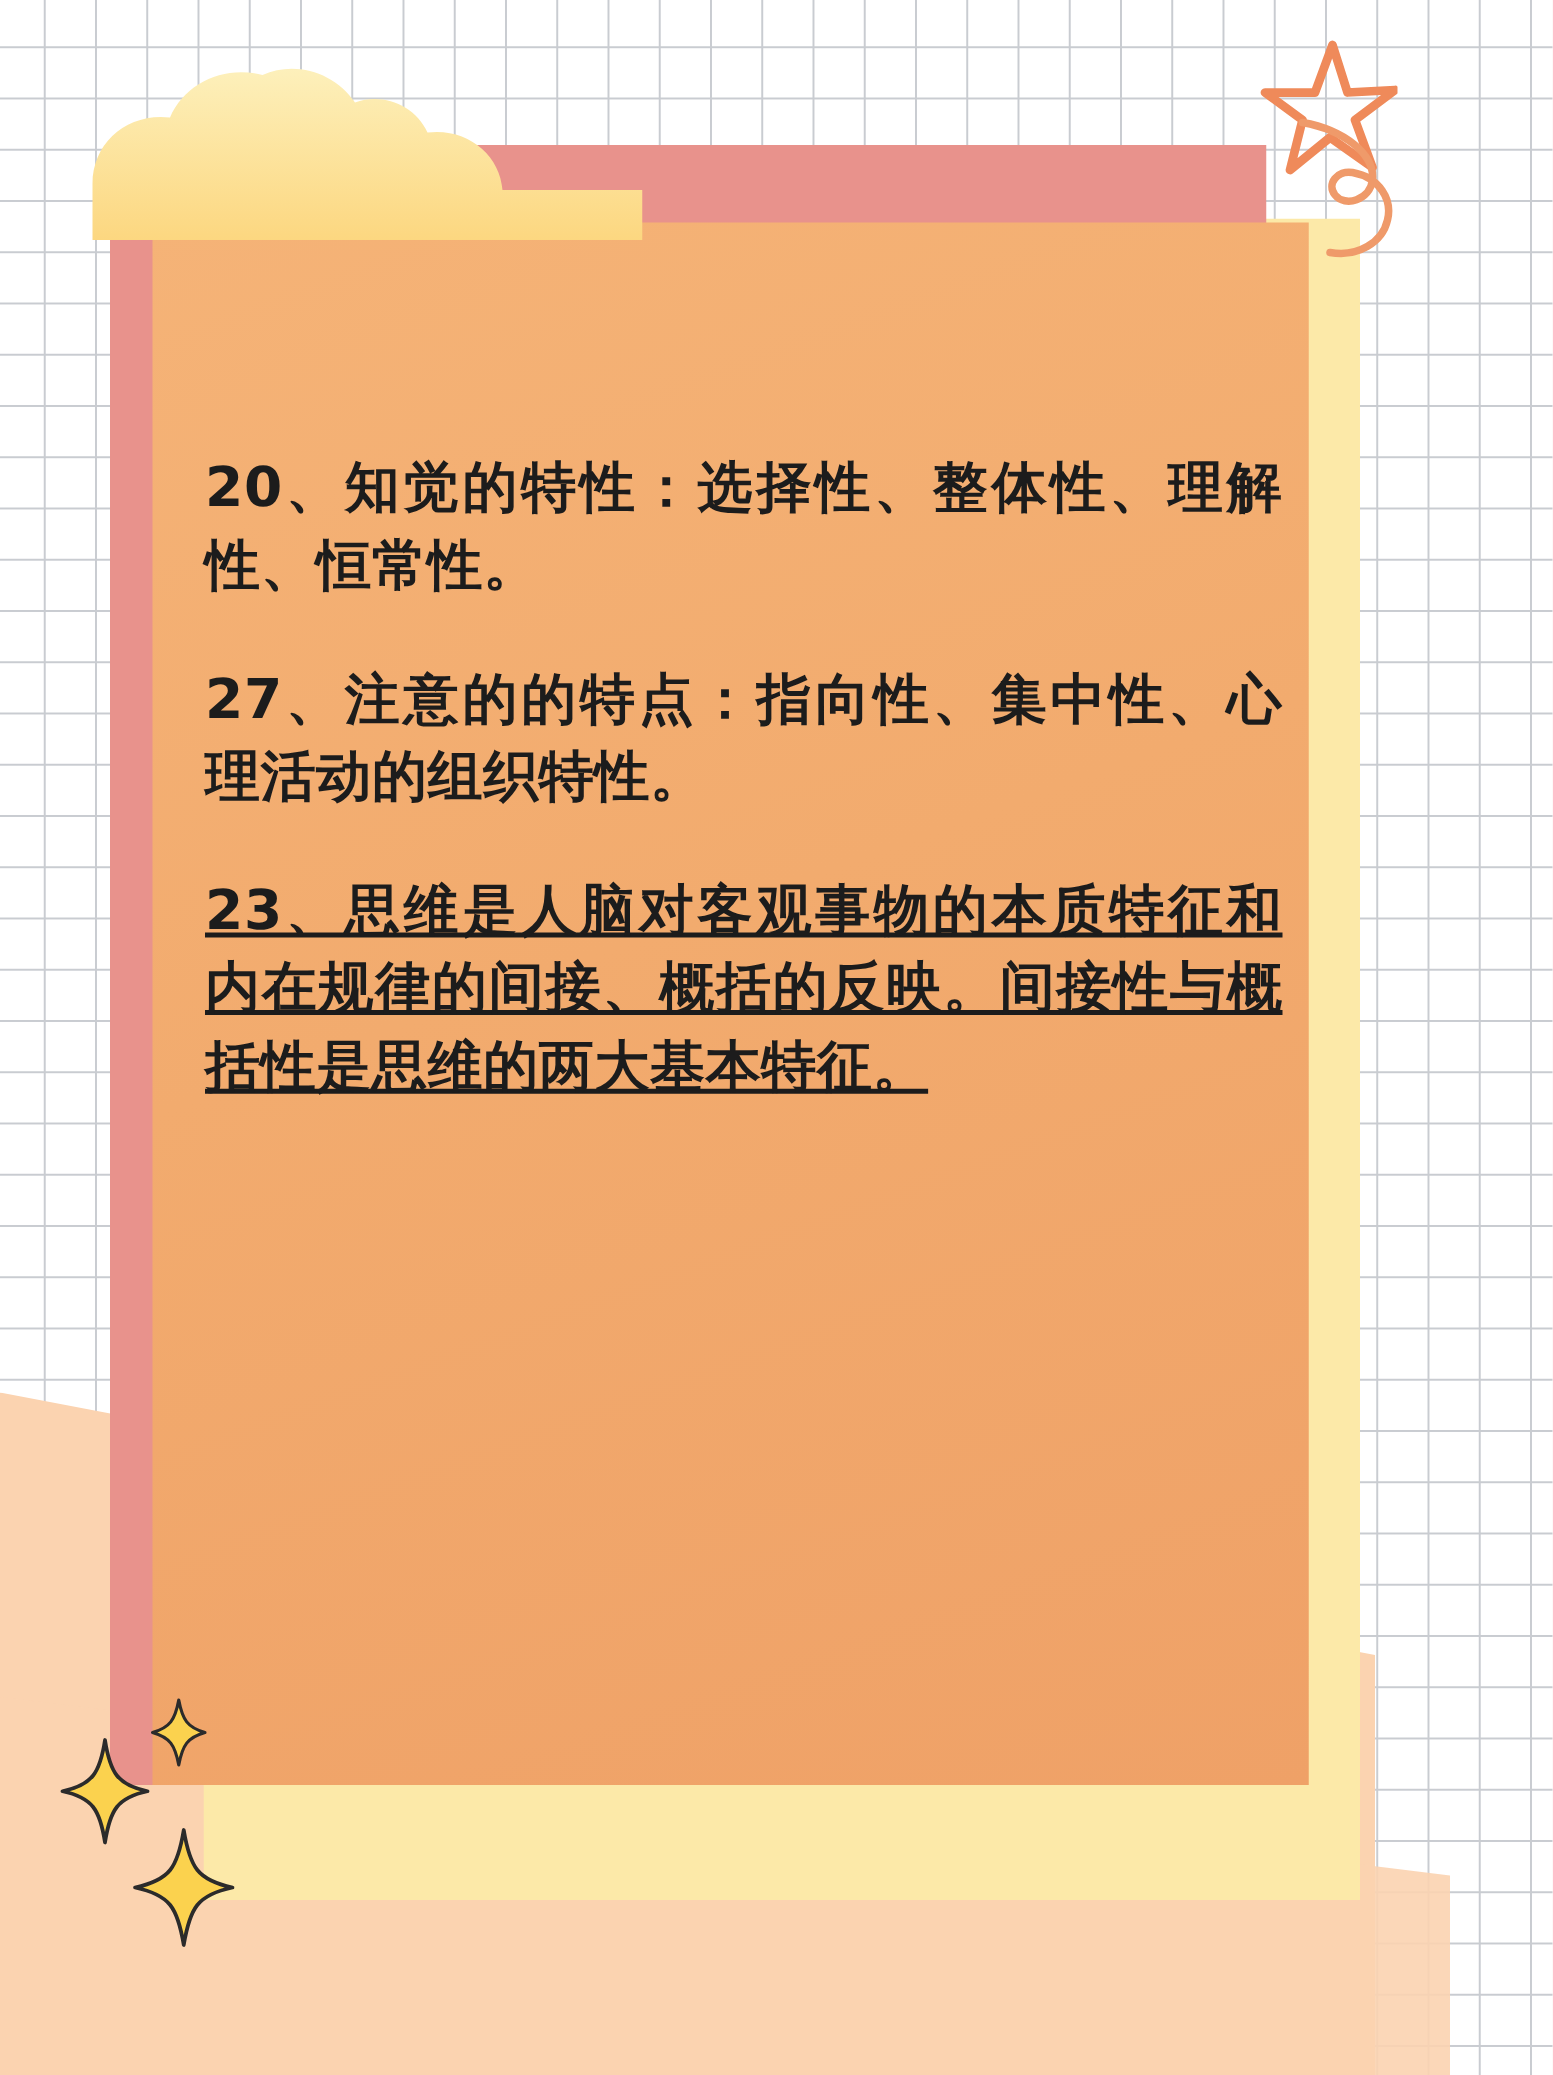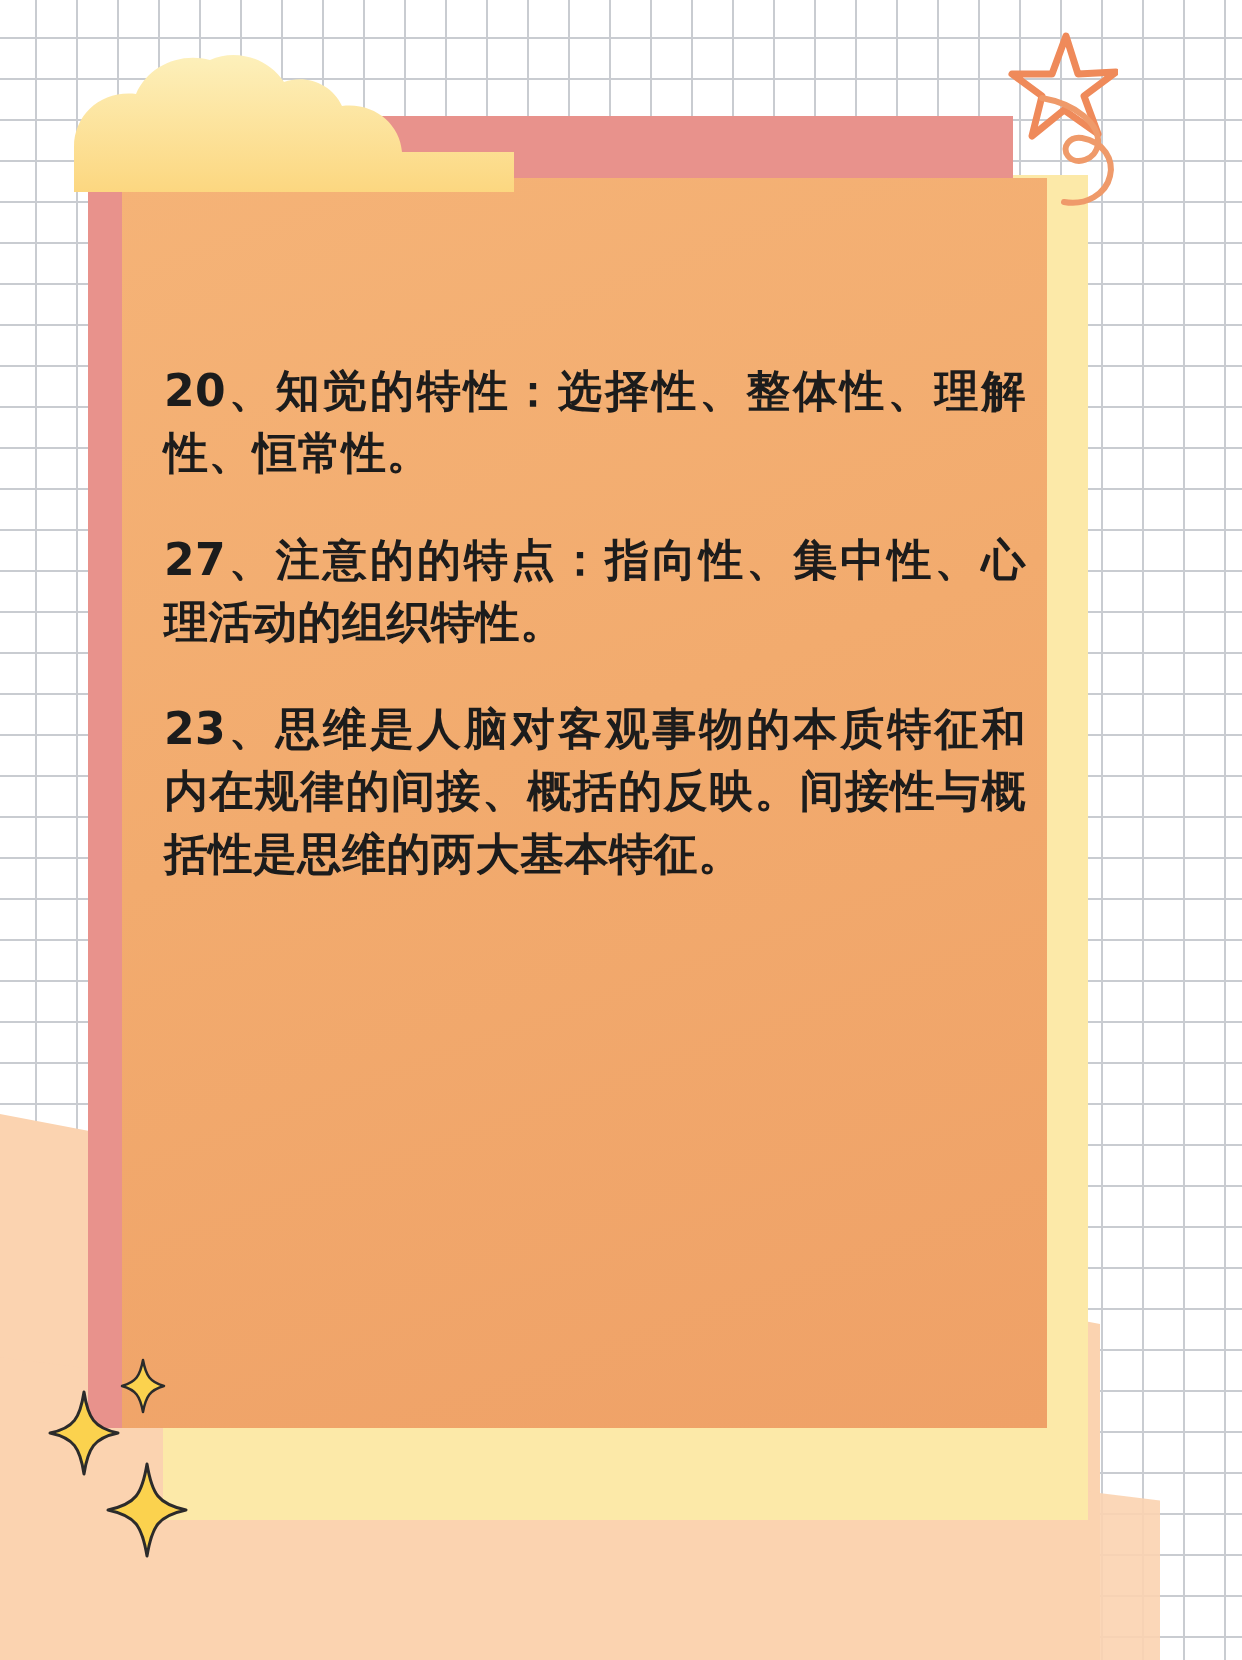--- a/index.html
+++ b/index.html
@@ -120,21 +120,21 @@
     font-family: "DejaVu Sans", "Liberation Sans", sans-serif;
     font-size: 44px;
     font-weight: 700;
     line-height: 1.42;
     color: #1c1c1c;
     letter-spacing: 0.5px;
     margin: 0 0 44px 0;
     text-align: justify;
     text-justify: inter-ideograph;
   }
-  .para:last-child { margin-bottom: 0; }
+  .para:last-child { margin-bottom: 0; text-decoration: underline; }
 </style>
 </head>
 <body>
 
 <div class="page">
 
   <div class="grid-bg"></div>
 
   <div class="peach-wedge"></div>
   <div class="peach-wedge2"></div>

